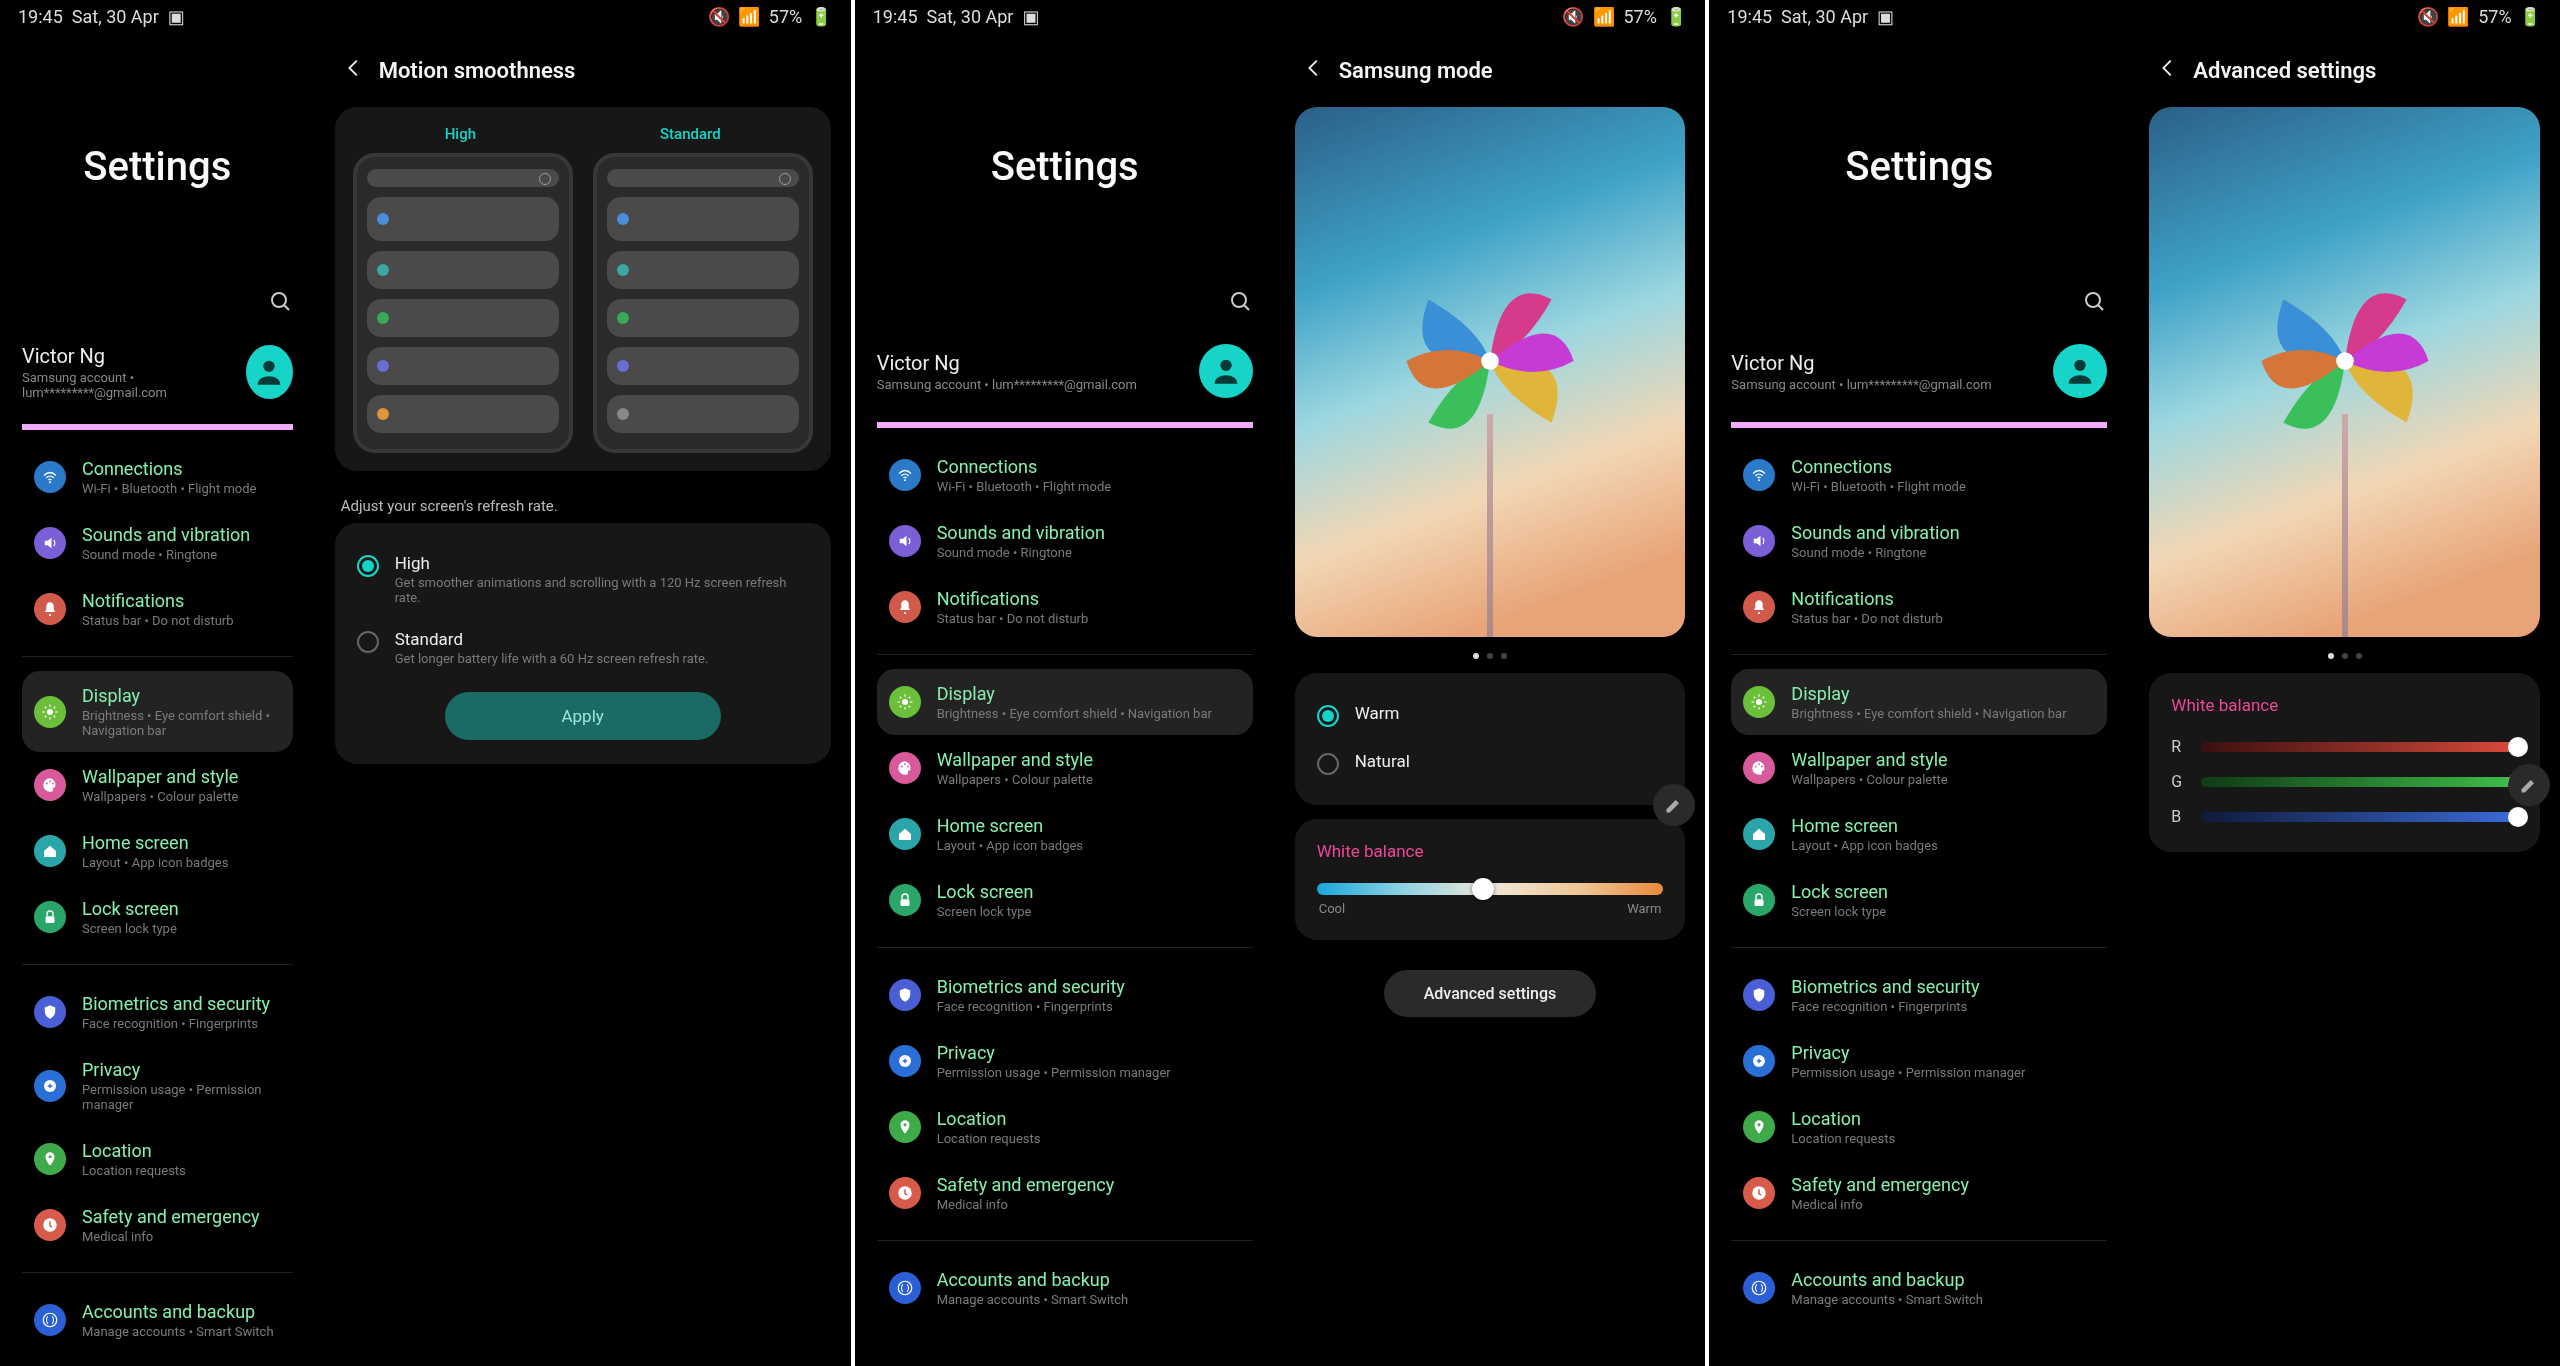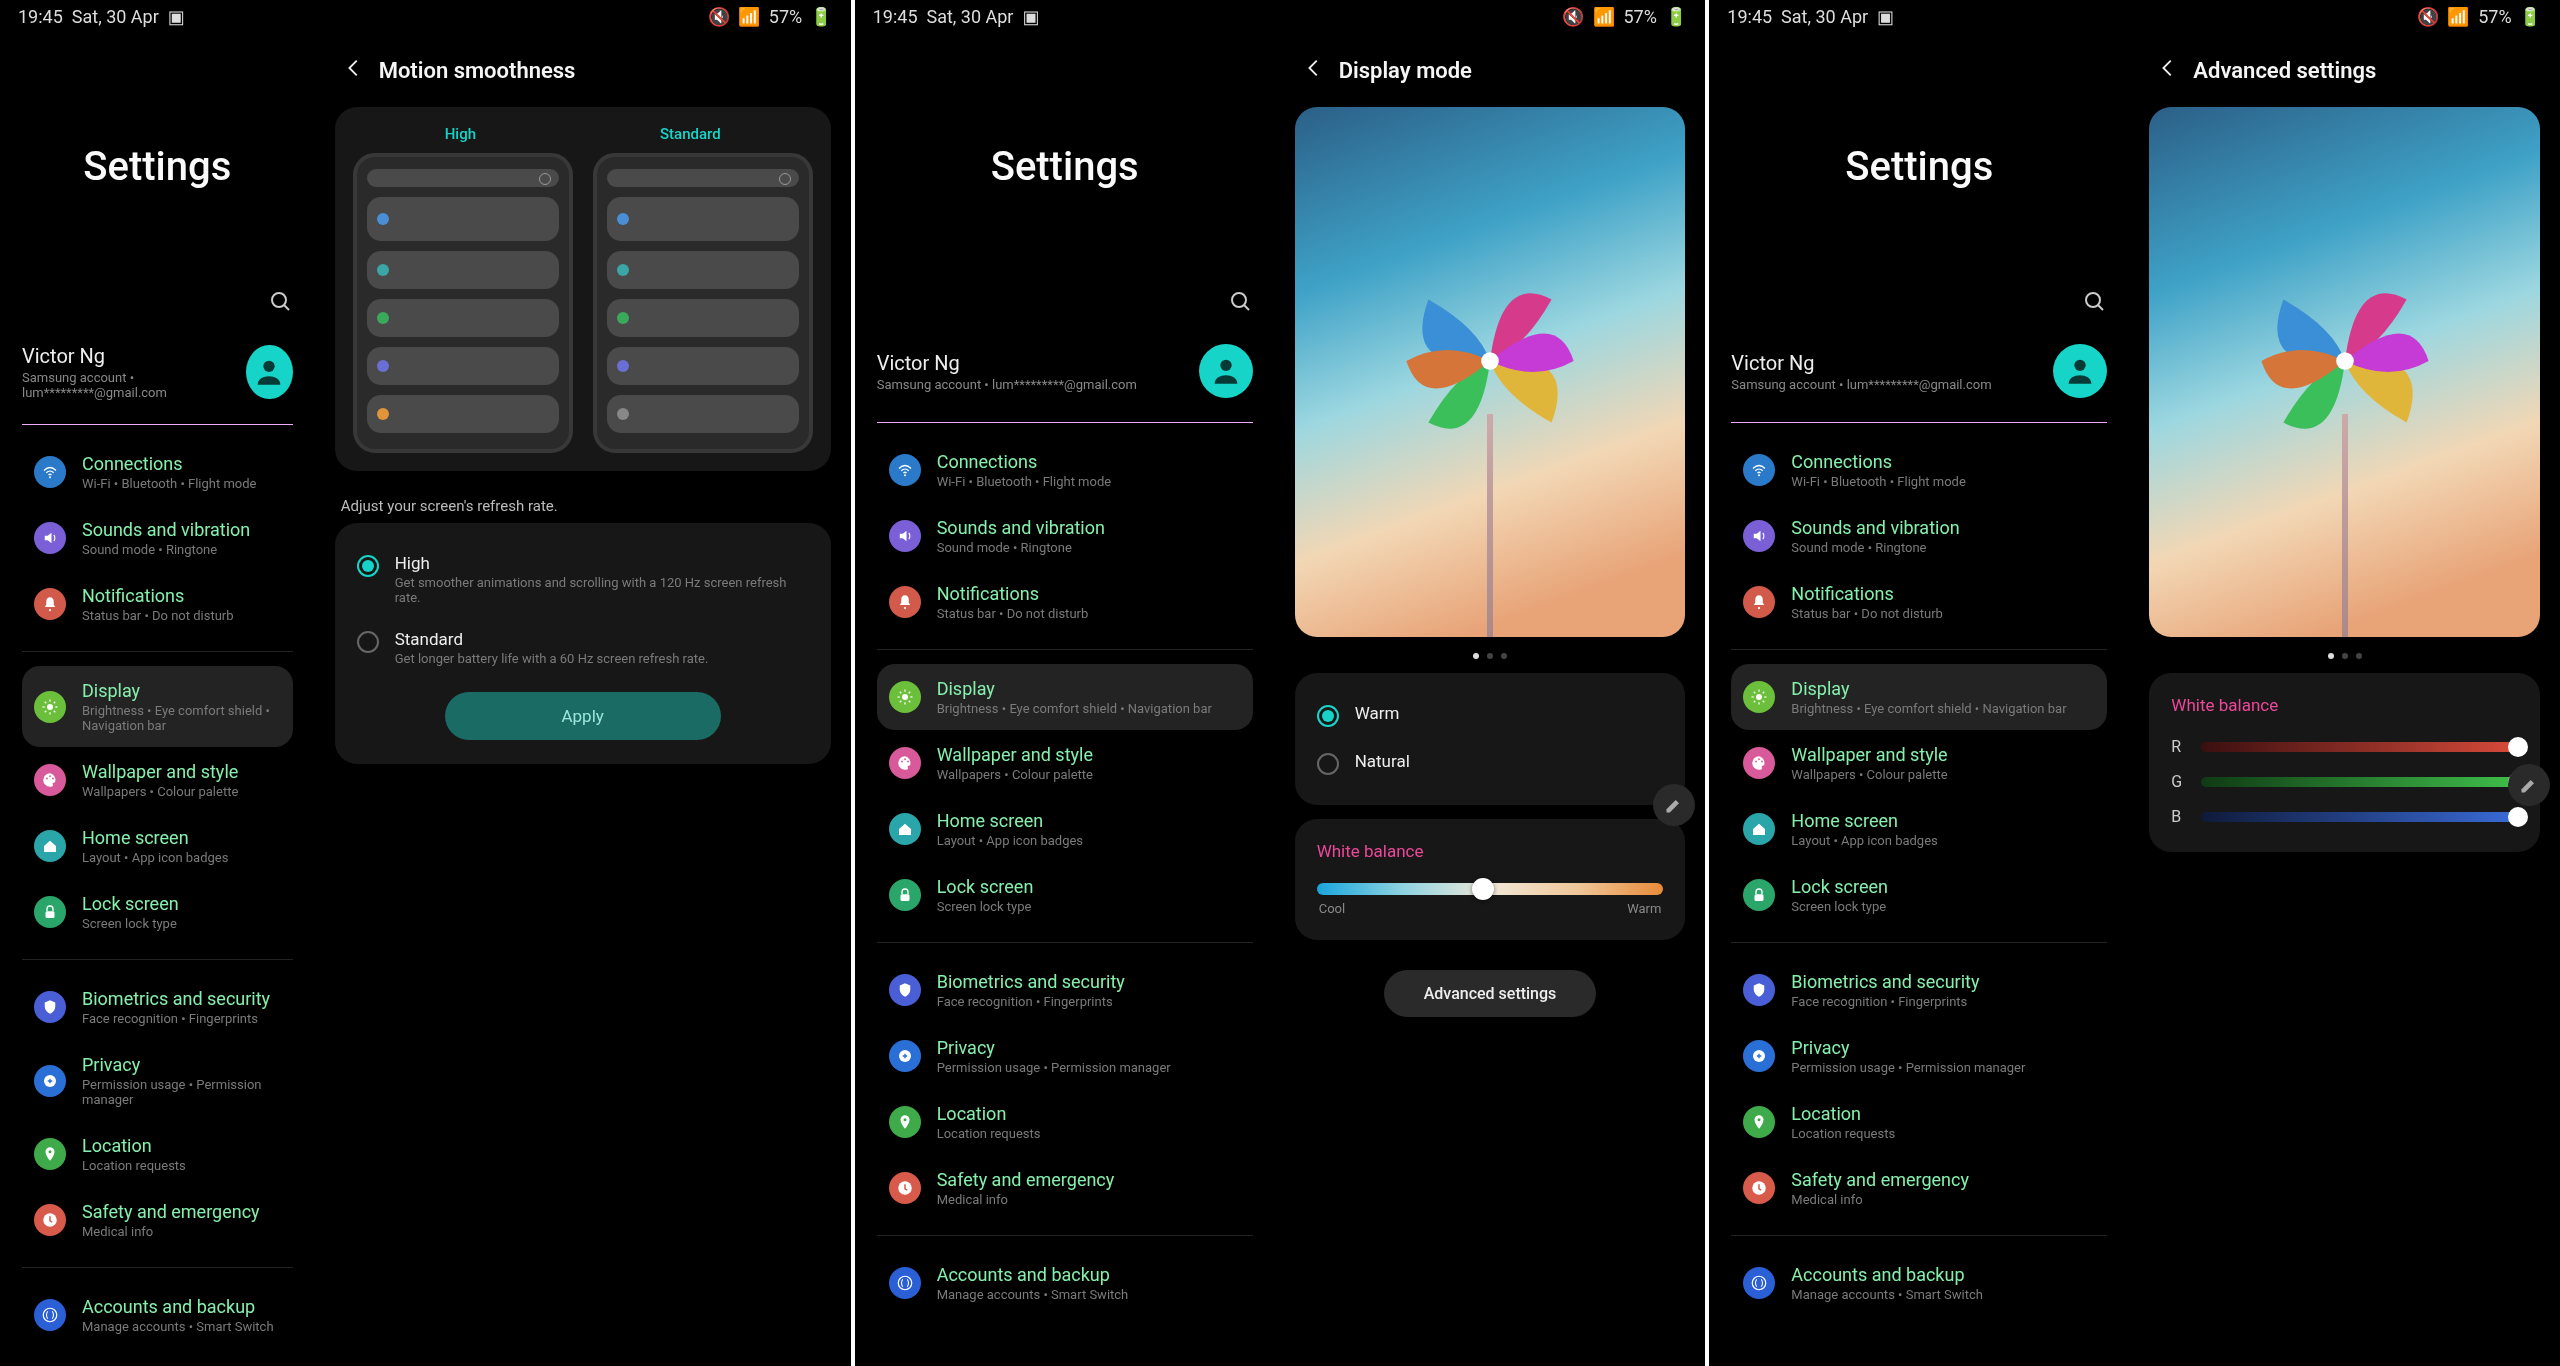--- a/index.html
+++ b/index.html
@@ -5,21 +5,21 @@
   * { margin:0; padding:0; box-sizing:border-box; font-family:-apple-system,BlinkMacSystemFont,"Segoe UI",Roboto,sans-serif; }
   body { background:#fff; display:flex; gap:4px; width:2560px; height:1366px; }
   .panel { flex:1; background:#000; color:#e6e6e6; display:flex; flex-direction:column; position:relative; overflow:hidden; }
   .statusbar { display:flex; justify-content:space-between; align-items:center; padding:6px 18px; font-size:18px; color:#ddd; }
   .statusbar .right { display:flex; align-items:center; gap:8px; }
   .columns { flex:1; display:flex; }
   .sidebar { width:420px; padding:0 22px; display:flex; flex-direction:column; }
   .sb-title { font-size:40px; font-weight:500; text-align:center; margin:110px 0 100px; color:#fafafa; }
   .sb-search { text-align:right; margin-bottom:18px; }
   .sb-search svg { width:24px; height:24px; }
-  .sb-user { display:flex; align-items:center; justify-content:space-between; padding:8px 0 24px; border-bottom:1px solid #f0abfc; margin-bottom:14px;}
+  .sb-user { display:flex; align-items:center; justify-content:space-between; padding:8px 0 24px; border-bottom:6px solid #f0abfc; margin-bottom:14px;}
   .sb-user .u-txt .u-name { font-size:20px; color:#eee; }
   .sb-user .u-txt .u-sub { font-size:13px; color:#888; margin-top:2px;}
   .avatar { width:54px; height:54px; border-radius:50%; background:#16d5c8; display:flex; align-items:center; justify-content:center; }
   .avatar svg { width:34px; height:34px; }
   .sb-list { flex:1; overflow:hidden; }
   .sb-item { display:flex; align-items:center; gap:16px; padding:14px 12px; border-radius:18px; cursor:pointer; }
   .sb-item.sel { background:#232323; }
   .sb-item .ic { width:32px; height:32px; border-radius:50%; display:flex; align-items:center; justify-content:center; flex-shrink:0; }
   .sb-item .tx .t1 { font-size:18px; color:#86efac; }
   .sb-item .tx .t2 { font-size:13px; color:#7a7a7a; margin-top:2px; }
@@ -521,21 +521,21 @@
               <div class="t2">Manage accounts  •  Smart Switch</div>
             </div>
           </div>
         </div>
     </div>
     <div class="content" style="position:relative">
       <div class="c-head">
         <span><svg viewBox="0 0 24 24" fill="none" stroke="#eee" stroke-width="2">
               <polyline points="15 4 7 12 15 20"></polyline>
             </svg></span>
-        <span class="ht">Display mode</span>
+        <span class="ht">Samsung mode</span>
       </div>
       <div class="img-preview">
         <div class="stick"></div>
         <svg class="pinwheel" viewBox="-50 -50 100 100">
           <path d="M0 0 Q5 -40 28 -28 Q15 -5 0 0" fill="#d63a8a"></path>
           <path d="M0 0 Q40 -5 28 28 Q5 15 0 0" fill="#e0b63a"></path>
           <path d="M0 0 Q-5 40 -28 28 Q-15 5 0 0" fill="#3abf5a"></path>
           <path d="M0 0 Q-40 5 -28 -28 Q-5 -15 0 0" fill="#3a8fd6"></path>
           <path d="M0 0 Q30 -25 38 0 Q20 10 0 0" fill="#c63ad6"></path>
           <path d="M0 0 Q-30 25 -38 0 Q-20 -10 0 0" fill="#d6753a"></path>

